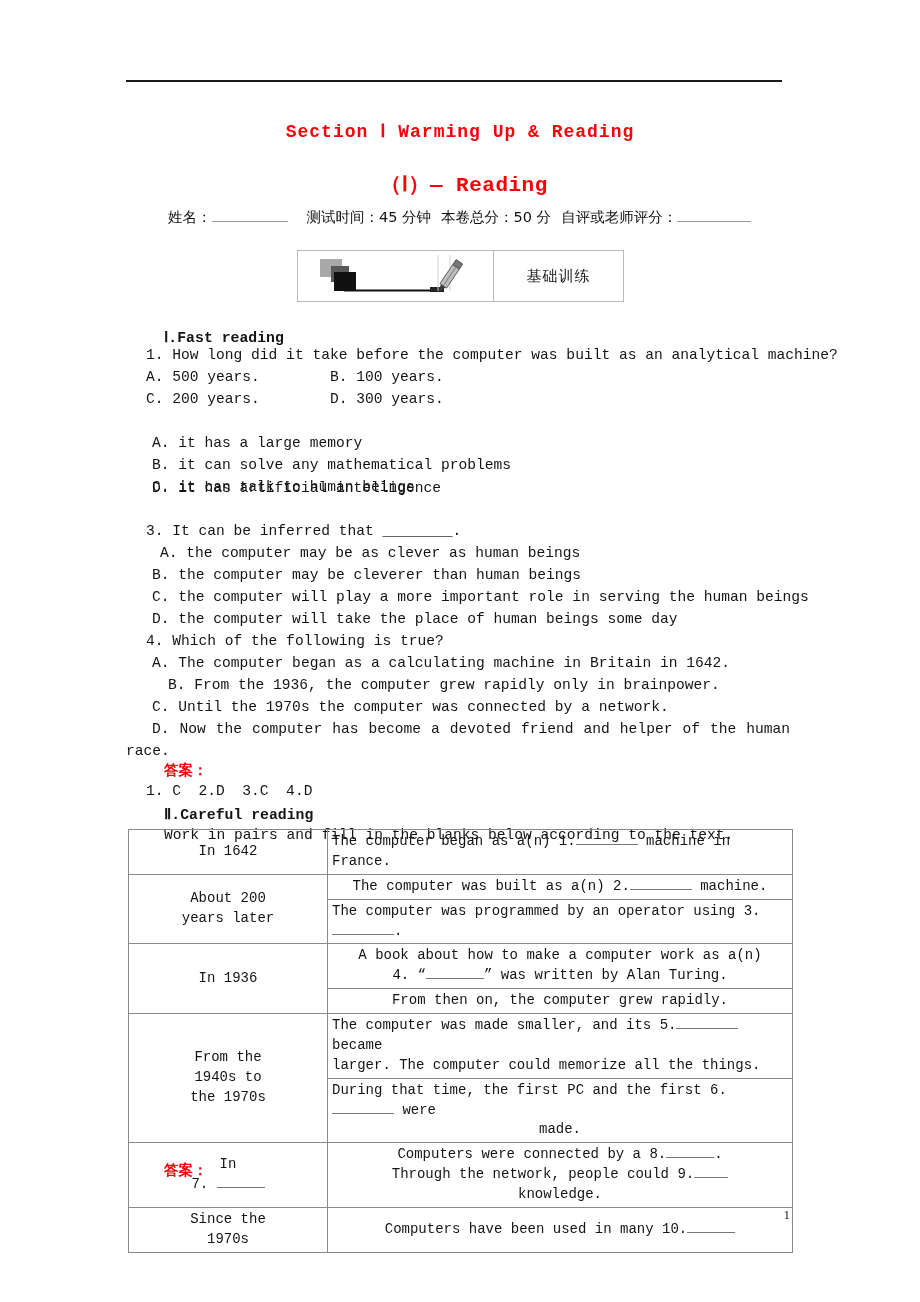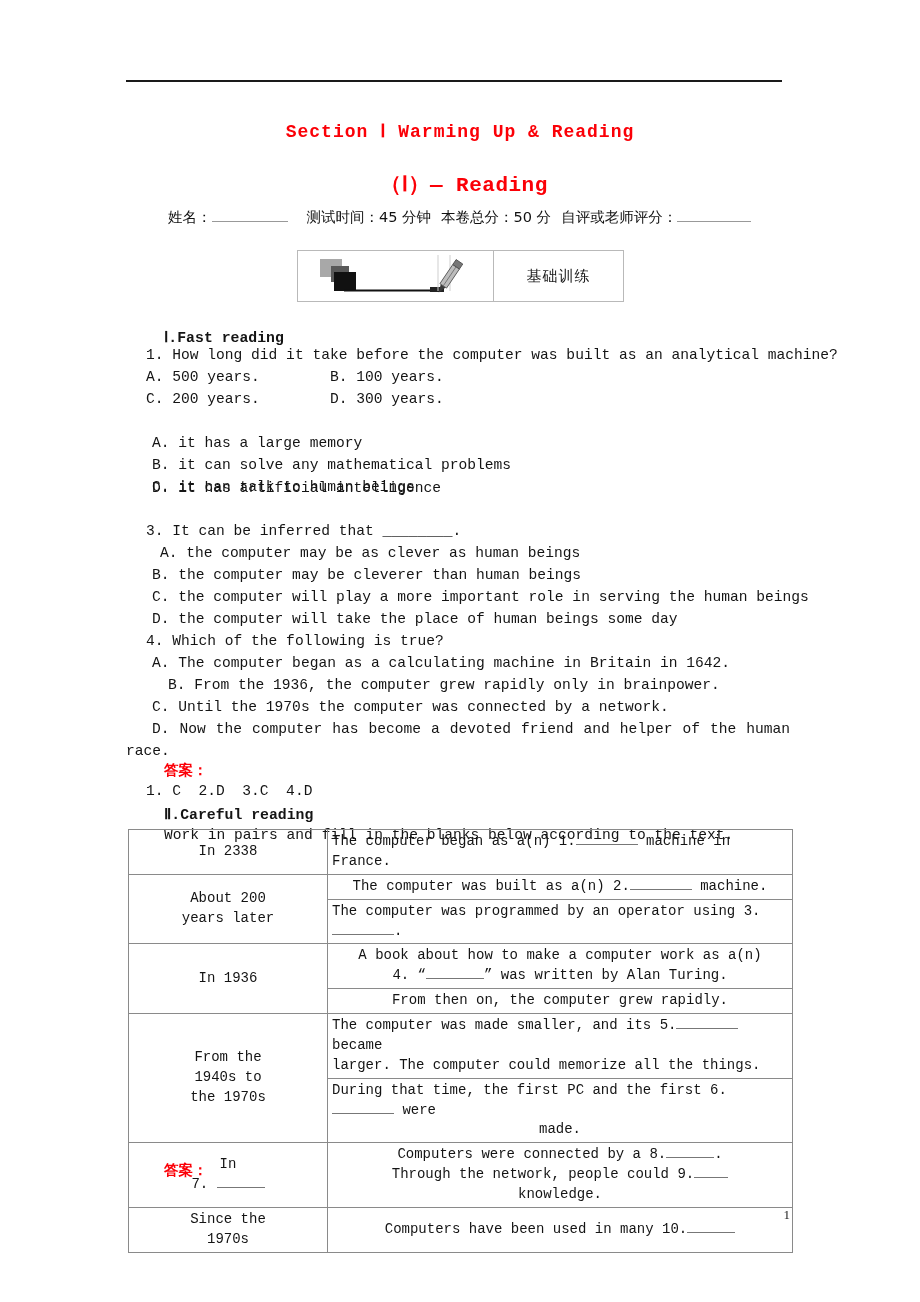--- a/index.html
+++ b/index.html
@@ -239,21 +239,21 @@
 
   <div class="red-cn" style="position:absolute; left:164px; top:761px;">答案：</div>
   <div class="txt" style="left:146px; top:783px;">1. C  2.D  3.C  4.D</div>
 
   <div class="txt sec-head" style="left:164px; top:805px;">Ⅱ.Careful reading</div>
   <div class="txt" style="left:164px; top:827px;">Work in pairs and fill in the blanks below according to the text.</div>
 
   <table class="tbl">
     <tbody id="tbl-body">
         <tr>
-          <td class="lc" rowspan="1">In 2338</td>
+          <td class="lc" rowspan="1">In 1642</td>
           <td class="rc left">The computer began as a(n) 1.<span class="ul-b" style="width: 62px;"></span> machine in France.</td>
         </tr>
         <tr>
           <td class="lc" rowspan="2">About 200<br>years later</td>
           <td class="rc">The computer was built as a(n) 2.<span class="ul-b" style="width: 62px;"></span> machine.</td>
         </tr>
         <tr>
           <td class="rc left">The computer was programmed by an operator using 3.<span class="ul-b" style="width: 62px;"></span>.</td>
         </tr>
         <tr>

